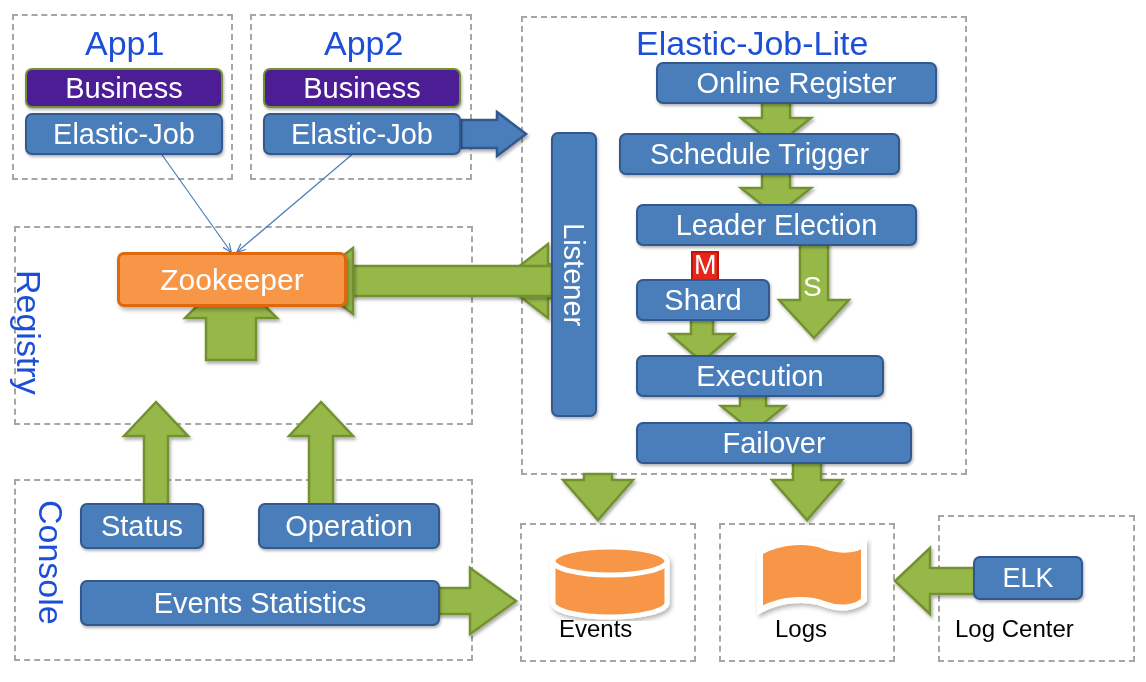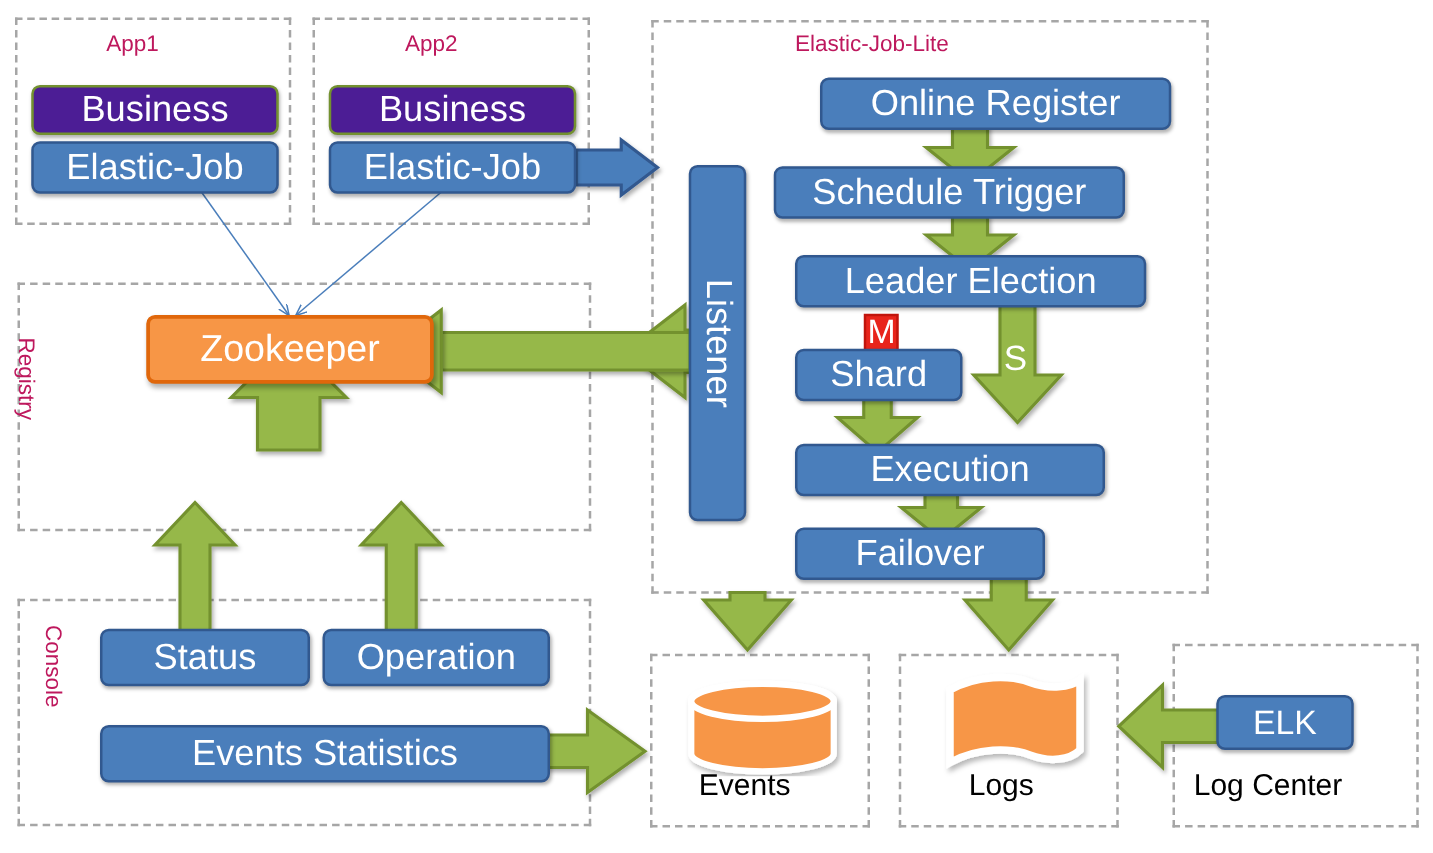--- a/index.html
+++ b/index.html
@@ -1,21 +1,21 @@
 <!DOCTYPE html>
 <html><head>
 <meta charset="utf-8">
 <style>
   html,body{margin:0;padding:0;background:#ffffff;}
   body{font-family:"Liberation Sans",sans-serif;}
   #stage{position:relative;width:1146px;height:682px;overflow:hidden;background:#fff;}
 
   .dashed{position:absolute;border:2px dashed #a6a6a6;box-sizing:border-box;}
 
-  .grp-label{position:absolute;color:#be185d;font-size:18px;line-height:1;white-space:nowrap;text-align:center;}
+  .grp-label{position:absolute;color:#1d4ed8;font-size:34px;line-height:1;white-space:nowrap;text-align:center;}
   .grp-label.vert{transform-origin:center center;}
 
   .box{position:absolute;box-sizing:border-box;display:flex;align-items:center;
        justify-content:center;color:#ffffff;border-radius:7px;text-align:center;
        line-height:1.05;white-space:nowrap;}
   .blue{background:#4a7ebb;border:2px solid #31588f;box-shadow:1px 2px 3px rgba(0,0,0,.30);}
   .green{background:#4c1d95;border:2px solid #73912f;box-shadow:1px 2px 3px rgba(0,0,0,.30);}
   .orange{background:#f79646;border:3px solid #e0670b;box-shadow:2px 3px 4px rgba(0,0,0,.30);}
 
   .vbox{writing-mode:vertical-rl;}
@@ -104,32 +104,32 @@
               line-height:1;z-index:6;">S</div>
 
   <div class="box green" style="left:25px;top:68px;width:198px;height:40px;font-size:29px;">Business</div>
   <div class="box blue" style="left:25px;top:113px;width:198px;height:42px;font-size:29px;">Elastic-Job</div>
 
   <div class="box green" style="left:263px;top:68px;width:198px;height:40px;font-size:29px;">Business</div>
   <div class="box blue" style="left:263px;top:113px;width:198px;height:42px;font-size:29px;">Elastic-Job</div>
 
   <div class="box orange" style="left:117px;top:252px;width:230px;height:55px;font-size:30px;z-index:4;">Zookeeper</div>
 
-  <div class="box blue" style="left:80px;top:503px;width:168px;height:46px;font-size:29px;z-index:4;">Status</div>
+  <div class="box blue" style="left:80px;top:503px;width:124px;height:46px;font-size:29px;z-index:4;">Status</div>
   <div class="box blue" style="left:258px;top:503px;width:182px;height:46px;font-size:29px;z-index:4;">Operation</div>
   <div class="box blue" style="left:80px;top:580px;width:360px;height:46px;font-size:29px;z-index:4;">Events Statistics</div>
 
   <div class="box blue vbox" style="left:551px;top:132px;width:46px;height:285px;font-size:29px;z-index:5;">Listener</div>
 
   <div class="box blue" style="left:656px;top:62px;width:281px;height:42px;font-size:29px;">Online Register</div>
   <div class="box blue" style="left:619px;top:133px;width:281px;height:42px;font-size:29px;">Schedule Trigger</div>
   <div class="box blue" style="left:636px;top:204px;width:281px;height:42px;font-size:29px;">Leader Election</div>
   <div class="box blue" style="left:636px;top:279px;width:134px;height:42px;font-size:29px;z-index:5;">Shard</div>
   <div class="box blue" style="left:636px;top:355px;width:248px;height:42px;font-size:29px;z-index:5;">Execution</div>
-  <div class="box blue" style="left:636px;top:422px;width:200px;height:42px;font-size:29px;z-index:5;">Failover</div>
+  <div class="box blue" style="left:636px;top:422px;width:276px;height:42px;font-size:29px;z-index:5;">Failover</div>
 
   <div class="box blue" style="left:973px;top:556px;width:110px;height:44px;font-size:27px;z-index:5;">ELK</div>
 
   <svg style="position:absolute;left:545px;top:543px;width:130px;height:78px;">
     <g filter="url(#evsh)">
       <defs>
         <filter id="evsh" x="-30%" y="-30%" width="180%" height="180%">
           <feDropShadow dx="2" dy="3" stdDeviation="2" flood-color="#000" flood-opacity="0.28"></feDropShadow>
         </filter>
       </defs>

